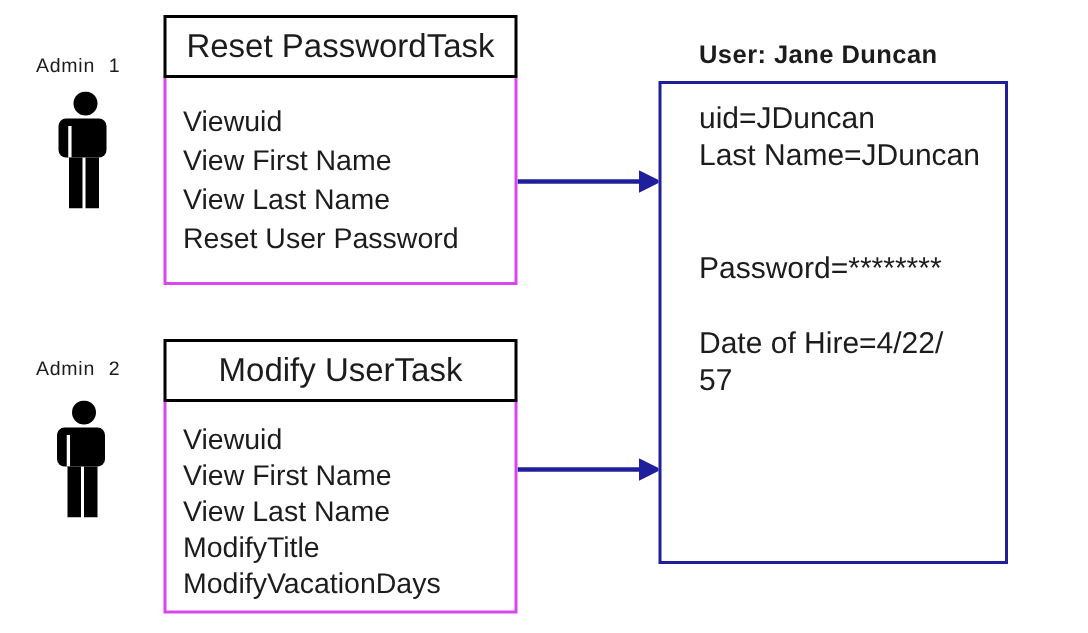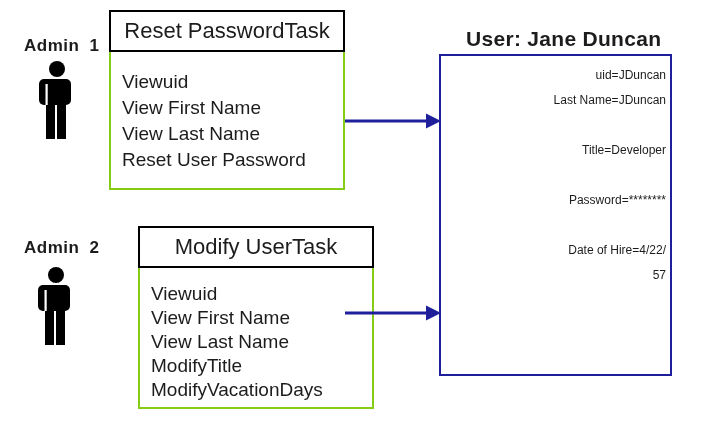--- a/index.html
+++ b/index.html
@@ -7,22 +7,22 @@
     position: relative;
     width: 725px;
     height: 422px;
     background: #ffffff;
     font-family: "Liberation Sans", "DejaVu Sans", sans-serif;
     color: #1c1c1c;
     overflow: hidden;
   }
   .admin-label {
     position: absolute;
-    font-size: 17px;
-    font-weight: bold;
+    font-size: 13px;
+    font-weight: normal;
     letter-spacing: 0.5px;
     word-spacing: 5px;
     white-space: nowrap;
   }
   .person { position: absolute; }
   .task-box { position: absolute; width: 236px; }
   .task-header {
     position: relative;
     z-index: 2;
     box-sizing: border-box;
@@ -30,49 +30,49 @@
     line-height: 38px;
     border: 2px solid #000000;
     background: #ffffff;
     text-align: center;
     font-size: 22px;
     white-space: nowrap;
   }
   .task-body {
     box-sizing: border-box;
     margin-top: -2px;
-    border: 2px solid #84cc16;
+    border: 2px solid #d946ef;
     background: #ffffff;
     padding: 19px 6px 0 11px;
   }
   .task-body.b1 { height: 140px; }
   .task-body.b2 { height: 143px; padding-top: 15px; }
   .task-item { font-size: 19px; height: 26px; white-space: nowrap; }
   .b2 .task-item { height: 24px; }
   .user-title {
     position: absolute;
     left: 466px;
     top: 27px;
-    font-size: 21px;
+    font-size: 17px;
     font-weight: bold;
     letter-spacing: 0.3px;
     white-space: nowrap;
   }
   .user-box {
     position: absolute;
     left: 439px;
     top: 54px;
     width: 233px;
     height: 322px;
     box-sizing: border-box;
     border: 2px solid #1f1f9c;
     background: #ffffff;
     padding: 12px 4px 0 25px;
   }
-  .uline { font-size: 12px; height: 25px; white-space: nowrap; text-align: right; }
+  .uline { font-size: 20px; height: 25px; white-space: nowrap; }
   .arrow { position: absolute; }
 </style>
 </head>
 <body>
 
 <div class="canvas">
 
   <div class="admin-label" style="left:24px; top:36px;">Admin 1</div>
   <svg class="person" style="left:38px; top:61px;" width="34" height="78" viewBox="0 0 34 78" aria-hidden="true">
     <circle cx="19" cy="8" r="8" fill="#000"></circle>
@@ -94,21 +94,21 @@
 
   <div class="admin-label" style="left:24px; top:238px;">Admin 2</div>
   <svg class="person" style="left:37px; top:267px;" width="34" height="78" viewBox="0 0 34 78" aria-hidden="true">
     <circle cx="19" cy="8" r="8" fill="#000"></circle>
     <rect x="1" y="18" width="32" height="26" rx="5" fill="#000"></rect>
     <rect x="7.5" y="23" width="2.2" height="21" fill="#fff"></rect>
     <rect x="8" y="44" width="9" height="34" fill="#000"></rect>
     <rect x="19" y="44" width="9" height="34" fill="#000"></rect>
   </svg>
 
-  <div class="task-box" style="left:109px; top:226px;margin-left:29px;">
+  <div class="task-box" style="left:109px; top:226px;">
     <div class="task-header">Modify UserTask</div>
     <div class="task-body b2">
       <div class="task-item">Viewuid</div>
       <div class="task-item">View First Name</div>
       <div class="task-item">View Last Name</div>
       <div class="task-item">ModifyTitle</div>
       <div class="task-item">ModifyVacationDays</div>
     </div>
   </div>
 
@@ -119,21 +119,20 @@
   <svg class="arrow" style="left:345px; top:304px;" width="96" height="18" viewBox="0 0 96 18" aria-hidden="true">
     <line x1="0" y1="9" x2="83" y2="9" stroke="#1f1f9c" stroke-width="3"></line>
     <polygon points="81,1.5 81,16.5 96,9" fill="#1f1f9c"></polygon>
   </svg>
 
   <div class="user-title">User: Jane Duncan</div>
   <div class="user-box">
     <div class="uline">uid=JDuncan</div>
     <div class="uline">Last Name=JDuncan</div>
     <div class="uline"></div>
-    <div class="uline">Title=Developer</div>
     <div class="uline"></div>
     <div class="uline">Password=********</div>
     <div class="uline"></div>
     <div class="uline">Date of Hire=4/22/</div>
     <div class="uline">57</div>
     <div class="uline"></div>
   </div>
 
 </div>
 

